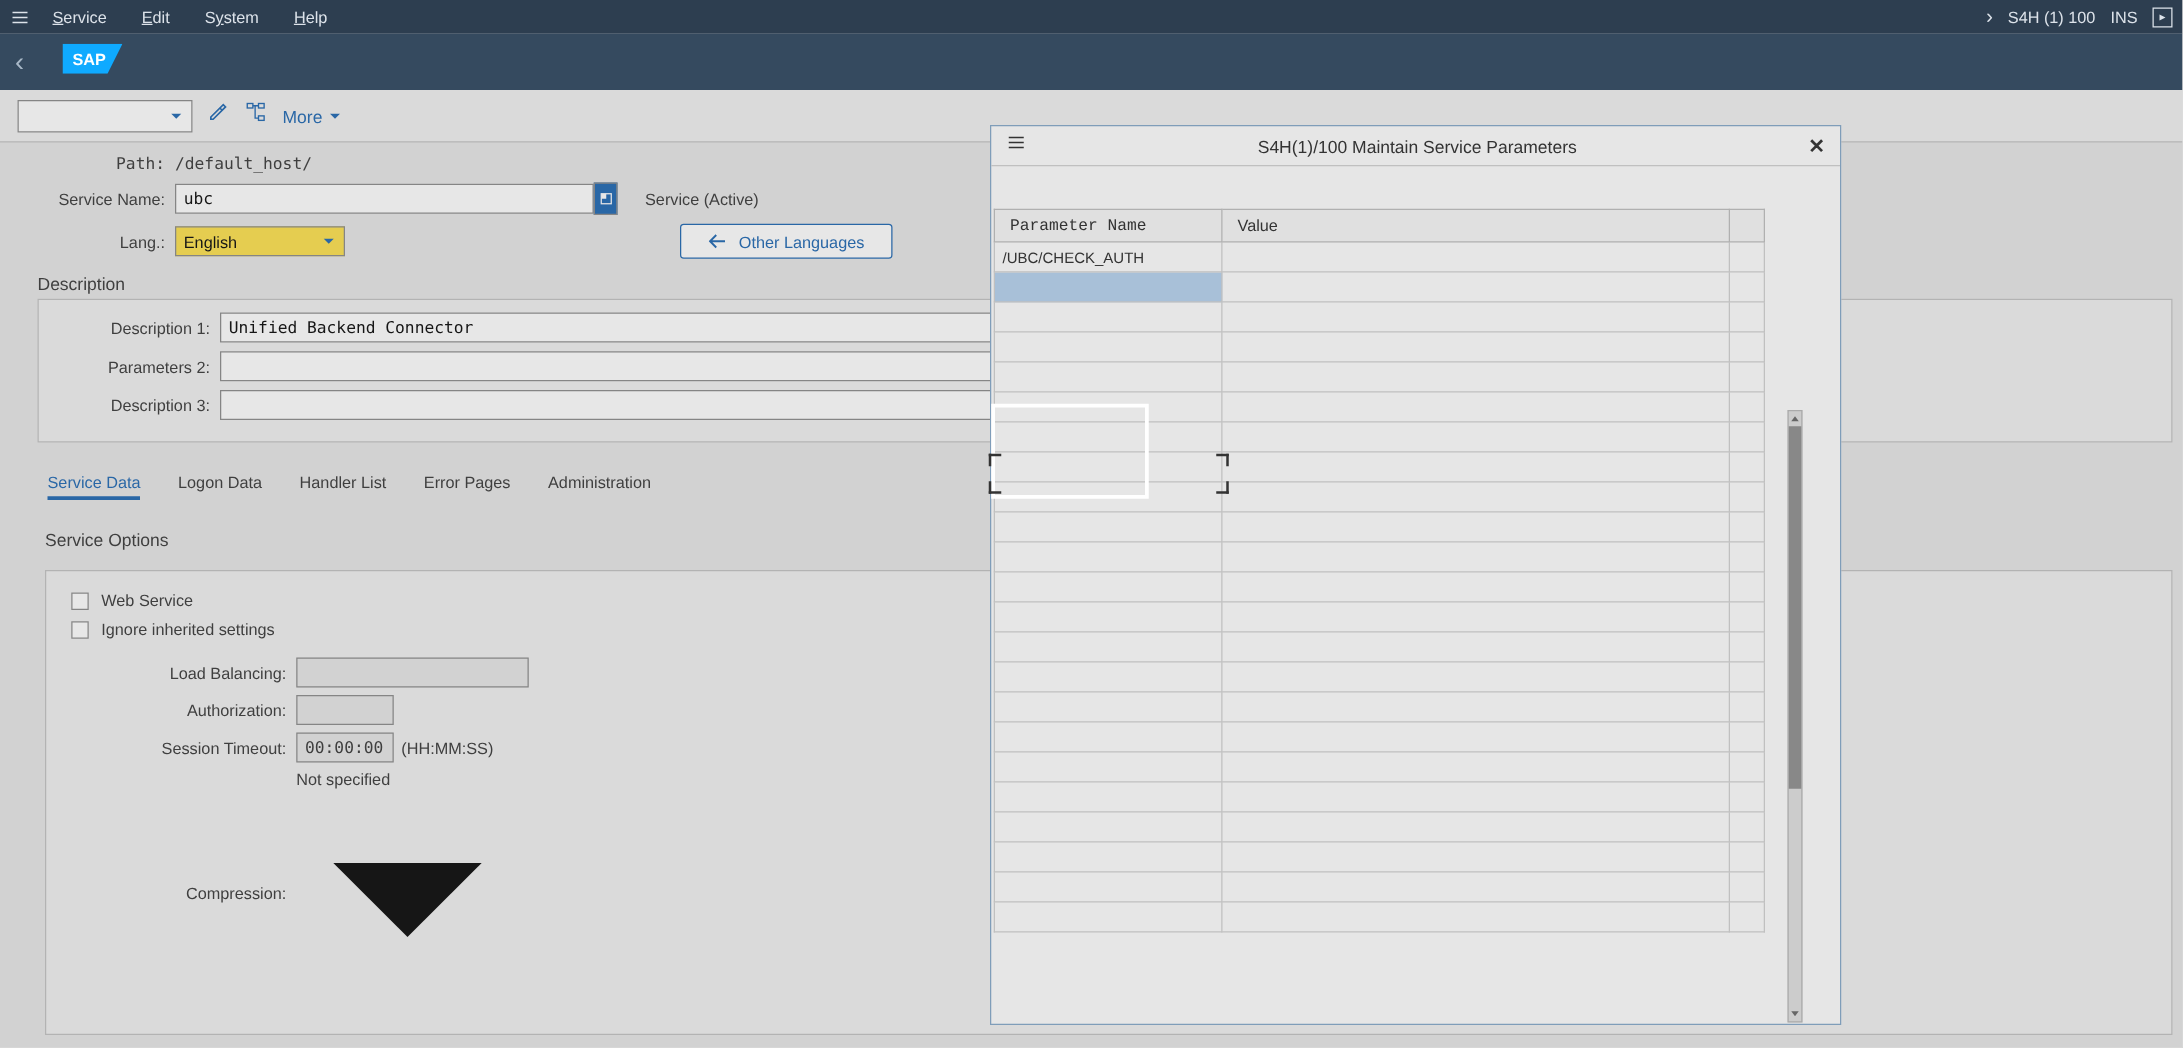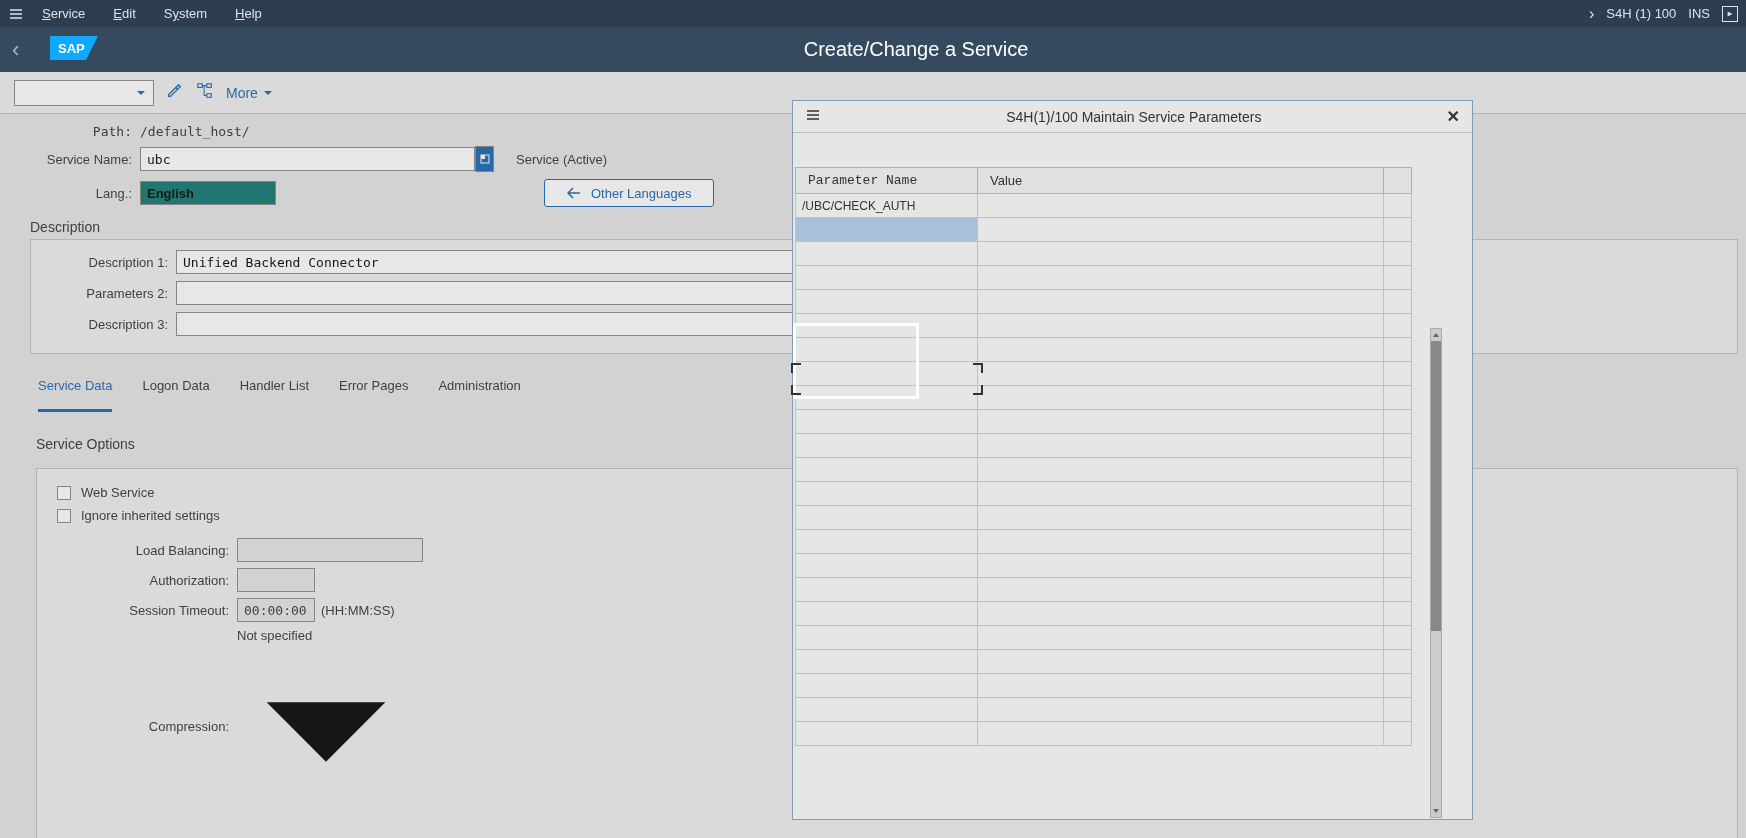--- a/index.html
+++ b/index.html
@@ -36,28 +36,28 @@
 .content { padding: 10px 0 0 0; }
 .form-row { display: flex; align-items: center; margin-bottom: 7px; }
 .form-row .label { width: 140px; text-align: right; padding-right: 8px; font-size: 13px; color: #333; }
 .form-row .field { height: 24px; border: 1px solid #888; background: #fff; padding: 0 6px; font-size: 13px; font-family: monospace; display: flex; align-items: center; }
 .form-row .path { font-family: monospace; font-size: 13px; color: #333; text-align: right; }
 .form-row .help { width: 19px; height: 26px; background: #1863b0; border: 1px solid #888; display: flex; align-items: center; justify-content: center; cursor: pointer; }
 .form-row .help svg { width: 10px; height: 10px; fill: #fff; }
 .form-row .status { font-size: 13px; color: #333; margin-left: 22px; }
 .form-row .btn-lang { height: 28px; border: 1px solid #1863b0; background: #fff; color: #1863b0; padding: 0 22px; font-size: 13px; display: flex; align-items: center; gap: 10px; cursor: pointer; margin-left: 268px; border-radius: 3px; }
 .form-row .btn-lang svg { width: 14px; height: 14px; fill: #1863b0; }
-.form-row .dropdown { height: 24px; border: 1px solid #888; background: #0f766e; display: flex; align-items: center; justify-content: space-between; padding: 0 6px; font-size: 13px; cursor: pointer; font-weight: bold; }
+.form-row .dropdown { height: 24px; border: 1px solid #888; background: #fde047; display: flex; align-items: center; justify-content: space-between; padding: 0 6px; font-size: 13px; cursor: pointer; }
 .form-row .dropdown svg { width: 12px; height: 12px; fill: #1863b0; }
 
 .section-title { font-size: 14px; color: #333; margin: 12px 0 4px 30px; }
 .section-box { border: 1px solid #c0c0c0; margin: 0 8px 0 30px; padding: 10px 0; background: #f0f0f0; }
 
 .tabs { display: flex; gap: 30px; padding: 0 0 0 38px; margin-top: 24px; font-size: 13px; }
-.tabs .tab { padding-bottom: 16px; cursor: pointer; color: #333; }
+.tabs .tab { padding-bottom: 4px; cursor: pointer; color: #333; }
 .tabs .tab.active { color: #1863b0; border-bottom: 3px solid #1863b0; }
 
 .svc-options { margin: 24px 0 0 36px; }
 .svc-options .subtitle { font-size: 14px; color: #333; margin-bottom: 16px; }
 .svc-box { border: 1px solid #c0c0c0; margin: 0 8px 0 0; padding: 12px 0; background: #f0f0f0; }
 .check-row { display: flex; align-items: center; padding: 4px 0 4px 20px; font-size: 13px; color: #333; gap: 10px; }
 .check-row .cb { width: 14px; height: 14px; border: 1px solid #888; background: #fff; cursor: pointer; }
 .opt-row { display: flex; align-items: center; padding: 3px 0; font-size: 13px; color: #333; }
 .opt-row .label { width: 200px; text-align: right; padding-right: 8px; }
 .opt-row .field { height: 24px; border: 1px solid #888; background: #e6e6e6; padding: 0 6px; font-family: monospace; font-size: 13px; display: flex; align-items: center; }
@@ -117,21 +117,20 @@
 </div>
 
 <div class="titlebar">
   <div class="back">‹</div>
   <div class="logo">
     <svg width="48" height="24" viewBox="0 0 48 24">
         <polygon points="0,0 48,0 36,24 0,24" fill="#0faaff"></polygon>
         <text x="8" y="17" font-size="13" font-weight="bold" fill="#fff" font-family="Arial">SAP</text>
       </svg>
   </div>
-  <div class="title">Create/Change a Service</div>
 </div>
 
 <div class="toolbar">
   <div class="sel">
       <svg viewBox="0 0 12 12">
         <path d="M2 4 L6 8 L10 4 Z"></path>
       </svg>
     </div>
   <div class="iconbtn"><svg viewBox="0 0 20 20">
         <path d="M3 14 L14 3 L16 5 L5 16 L3 16 Z" fill="none" stroke-width="1.5"></path>

